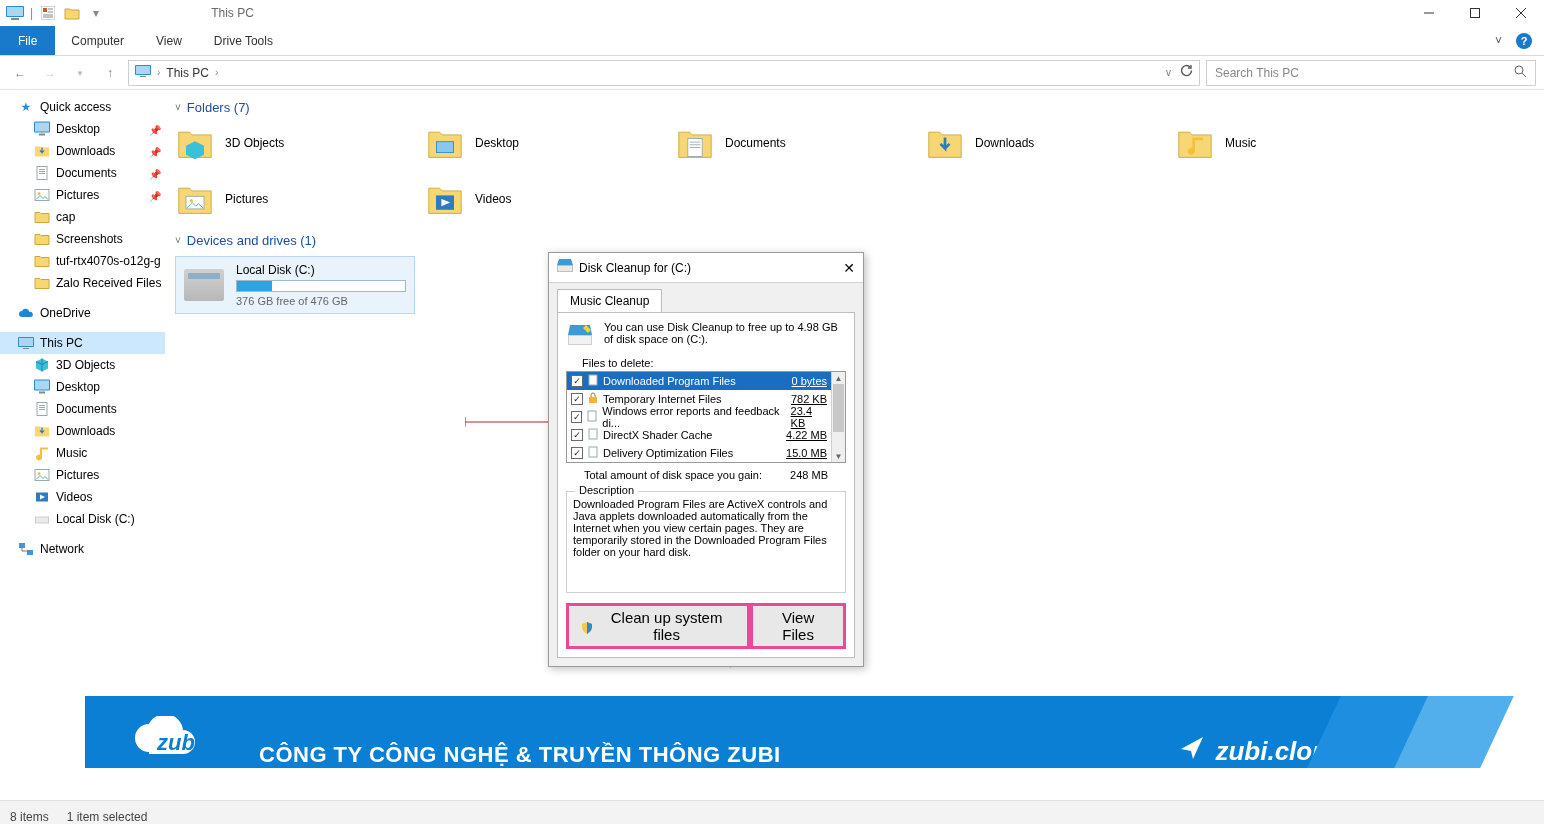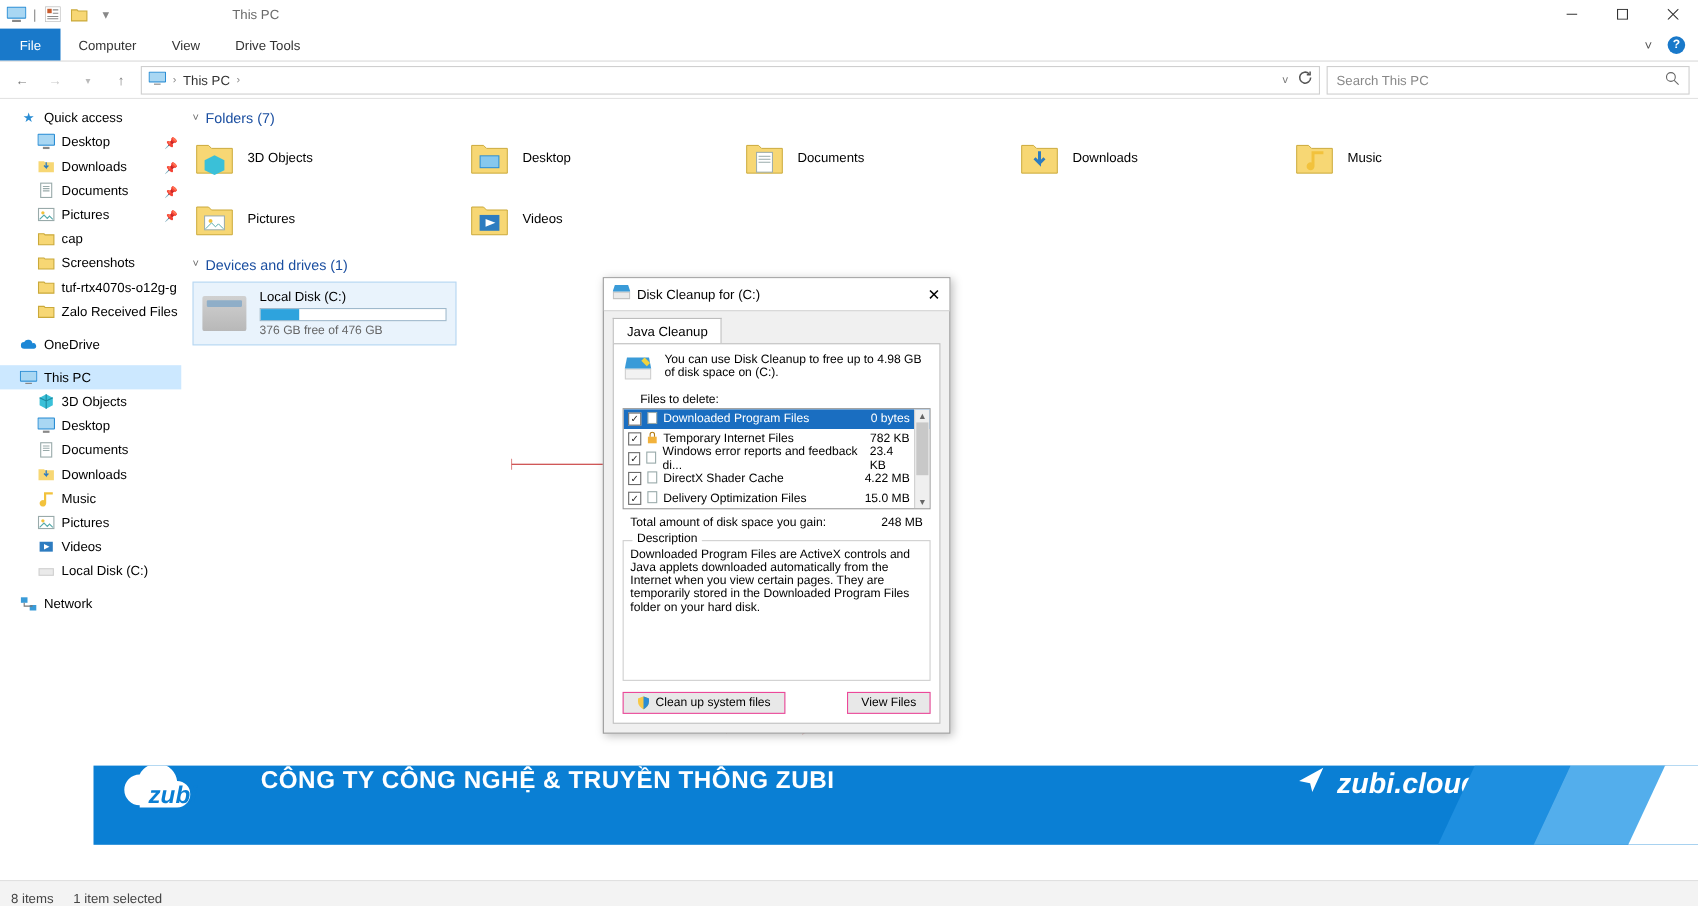--- a/index.html
+++ b/index.html
@@ -63,41 +63,41 @@
   .dialog-body { padding: 6px 8px 8px; flex: 1; display: flex; flex-direction: column; }
   .tab-strip { display: flex; }
   .tab-strip .dtab { background: #fff; border: 1px solid #bdbdbd; border-bottom: none; padding: 4px 12px; font-size: 12px; }
   .tab-panel { background: #fff; border: 1px solid #bdbdbd; padding: 8px; flex: 1; display: flex; flex-direction: column; }
   .intro { display: flex; gap: 10px; font-size: 11px; margin-bottom: 8px; }
   .intro .dicon { width: 28px; height: 28px; display: inline-flex; align-items: center; justify-content: center; }
   .files-label { font-size: 11px; margin-bottom: 2px; padding-left: 16px; }
   .file-list { border: 1px solid #9a9a9a; background: #fff; height: 92px; overflow: hidden; position: relative; }
   .file-row { display: flex; align-items: center; height: 18px; padding: 0 4px; font-size: 11px; gap: 4px; }
   .file-row.sel { background: #1a6ec1; color: #fff; }
-  .file-row .sz { margin-left: auto; padding-right: 14px; }
+  .file-row .sz { margin-left: auto; padding-right: 14px; text-decoration: underline; }
   .file-scroll { position: absolute; right: 0; top: 0; bottom: 0; width: 14px; background: #efefef; border-left: 1px solid #cfcfcf; }
   .file-scroll .thumb { position: absolute; left: 1px; right: 1px; top: 12px; height: 48px; background: #c8c8c8; }
   .file-scroll .arr { position: absolute; left: 0; right: 0; height: 12px; display: flex; align-items: center; justify-content: center; color: #666; font-size: 8px; }
   .file-scroll .arr.up { top: 0; }
   .file-scroll .arr.down { bottom: 0; }
-  .total-row { display: flex; font-size: 11px; margin: 6px 7px; }
+  .total-row { display: flex; font-size: 11px; margin: 6px 18px; }
   .total-row .val { margin-left: auto; }
   .desc-box { border: 1px solid #cfcfcf; padding: 6px; font-size: 11px; position: relative; margin-top: 4px; flex: 1; }
   .desc-box .lbl { position: absolute; top: -8px; left: 8px; background: #fff; padding: 0 4px; font-size: 11px; }
   .btn-row { display: flex; justify-content: space-between; margin-top: 10px; }
-  .wbtn { background: #e8e8e8; border: 1px solid #ec4899; padding: 3px 12px; font-size: 11px; display: inline-flex; align-items: center; gap: 5px; }
+  .wbtn { background: #e8e8e8; border: 3px solid #ec4899; padding: 3px 12px; font-size: 15px; display: inline-flex; align-items: center; gap: 5px; }
   .shield { width: 12px; height: 12px; display: inline-block; }
 
   
   .anno-arrow { position: absolute; left: 465px; top: 416px; width: 110px; height: 12px; }
   .anno-box { position: absolute; left: 571px; top: 376px; width: 22px; height: 94px; border: 1px solid #c02020; background: transparent; pointer-events: none; }
   .anno-arrow2 { position: absolute; left: 660px; top: 658px; width: 80px; height: 10px; }
 
   
-  .banner { position: absolute; left: 85px; right: 0; bottom: 56px; height: 72px; background: #0a7fd4; display: flex; align-items: flex-start; gap: 22px; padding-left: 20px; color: #fff; overflow: hidden; }
+  .banner { position: absolute; left: 85px; right: 0; bottom: 56px; height: 72px; background: #0a7fd4; display: flex; align-items: flex-end; gap: 22px; padding-left: 42px; color: #fff; overflow: hidden; }
   .banner-logo { width: 110px; height: 52px; display: flex; align-items: center; justify-content: center; }
   .banner-text h1 { font-size: 22px; font-weight: 800; letter-spacing: .5px; }
   .banner-text h2 { font-size: 15px; font-weight: 600; }
   .banner-right { margin-left: auto; display: flex; align-items: center; gap: 10px; font-size: 26px; font-weight: 700; font-style: italic; padding-right: 200px; }
   .banner-stripes { position: absolute; right: -40px; top: 0; bottom: 0; width: 260px; display: flex; }
   .banner-stripes span { flex: 1; transform: skewX(-25deg); }
   .banner-stripes span:nth-child(1){ background: #1e8fe0; }
   .banner-stripes span:nth-child(2){ background: #53aeec; }
   .banner-stripes span:nth-child(3){ background: #ffffff; }
 
@@ -522,21 +522,21 @@
           <rect x="0" y="6" width="16" height="7" fill="#bfbfbf"></rect>
           <rect x="1" y="7" width="14" height="5" fill="#eaeaea"></rect>
           <path d="M2 0h12l2 6H0z" fill="#3a9bd8"></path>
         </svg>
     </span>
     <span>Disk Cleanup for  (C:)</span>
     <span class="close">✕</span>
   </div>
   <div class="dialog-body">
     <div class="tab-strip">
-        <div class="dtab"><span>Java Cleanup</span></div>
+        <div class="dtab"><span>Music Cleanup</span></div>
       </div>
     <div class="tab-panel">
       <div class="intro">
         <span class="dicon">
           <svg width="28" height="28" viewBox="0 0 28 28">
               <rect x="2" y="14" width="24" height="10" fill="#cfcfcf"></rect>
               <rect x="3" y="15" width="22" height="8" fill="#f2f2f2"></rect>
               <path d="M4 4h20l2 10H2z" fill="#3a9bd8"></path>
               <path d="M20 4l5 5-3 3-5-5z" fill="#f2d23c"></path>
             </svg>

